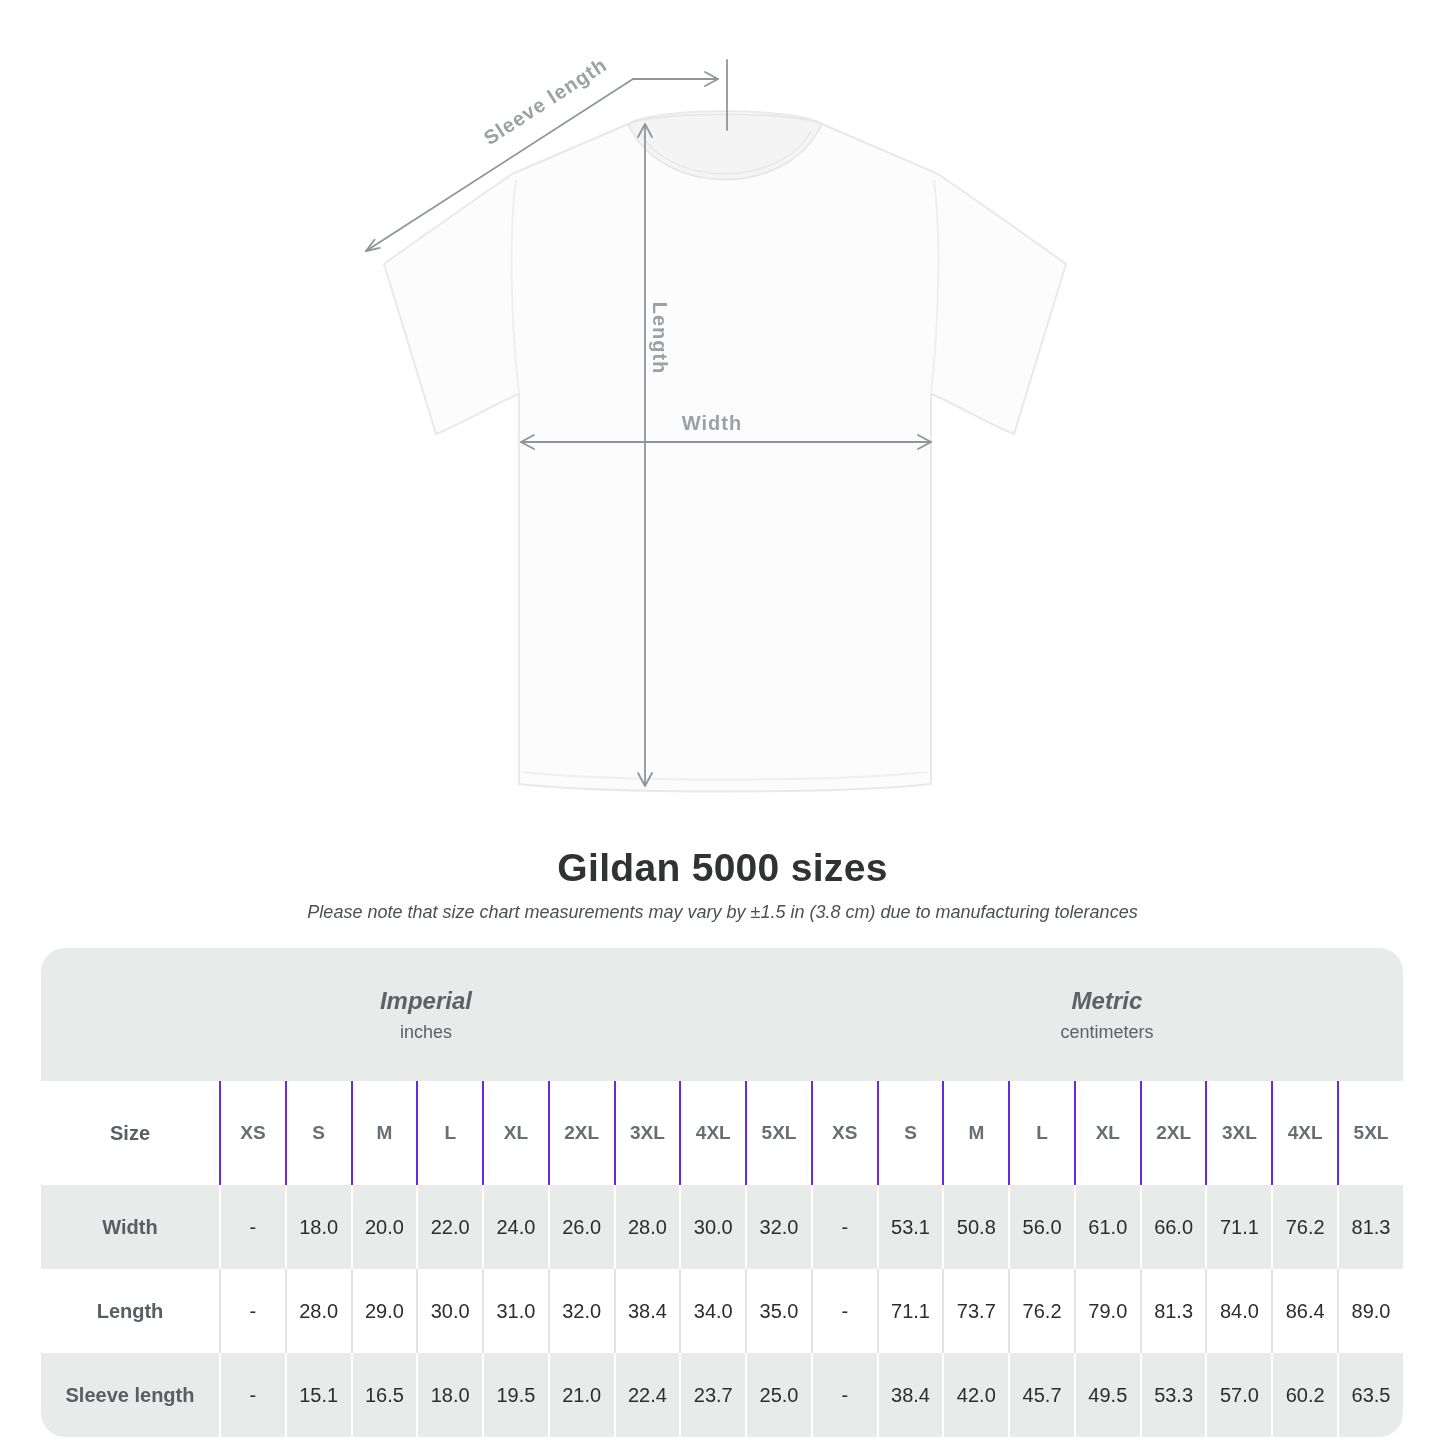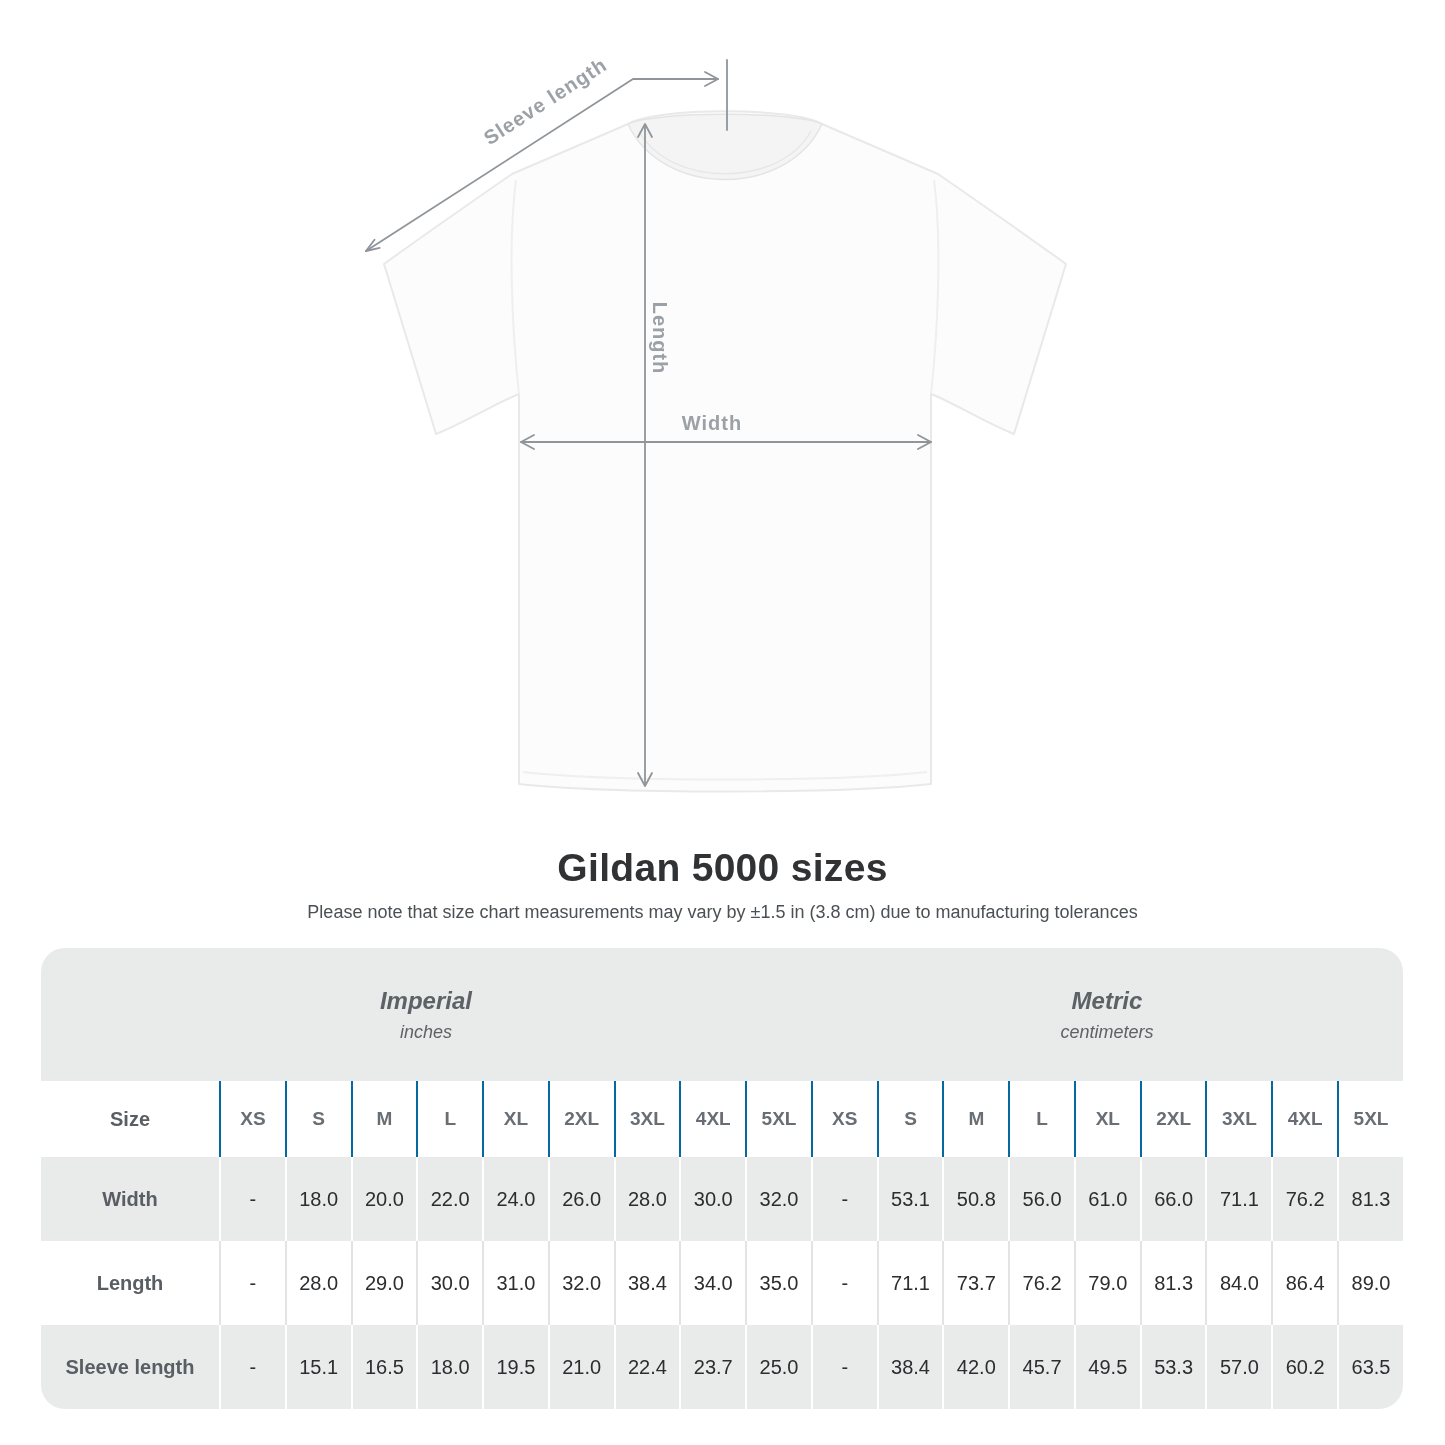--- a/index.html
+++ b/index.html
@@ -10,39 +10,39 @@
   
   .diagram{position:absolute;left:0;top:0;width:1445px;height:830px;}
   .diagram svg{display:block;}
   .annot-label{
     font-family:"Liberation Sans", sans-serif;
     font-size:20px;font-weight:bold;letter-spacing:1px;fill:#9ba1a6;
   }
   
   .heading{position:absolute;left:0;top:846px;width:100%;text-align:center;}
   .title{font-size:39px;font-weight:bold;color:#303234;letter-spacing:0.3px;}
-  .subtitle{margin-top:12px;font-size:18px;color:#4b5054;}
+  .subtitle{margin-top:12px;font-size:18px;font-style:italic;color:#4b5054;}
   
   .table-wrap{position:absolute;left:41px;top:948px;width:1362px;}
   table.size-table{
     width:100%;table-layout:fixed;border-collapse:separate;border-spacing:0;
   }
   .size-table col.size-col{width:178px;}
   .size-table th,.size-table td{
     padding:0;text-align:center;vertical-align:middle;font-weight:normal;
   }
   
   tr.section-row th{background:#e9eaea;height:133px;}
   tr.section-row th:first-child{border-top-left-radius:24px;}
   tr.section-row th:last-child{border-top-right-radius:24px;}
   .section-name{font-size:24px;font-weight:bold;font-style:italic;color:#5d6266;}
-  .section-unit{margin-top:7px;font-size:18px;font-style:italic;color:#5d6266;}
-  
-  tr.sizes-row th{background:#ffffff;height:76px;font-size:19px;font-weight:bold;color:#686e73;}
-  tr.sizes-row th:not(:first-child){border-left:2px solid #0369a1;}
+  .section-unit{margin-top:7px;font-size:18px;color:#5d6266;}
+  
+  tr.sizes-row th{background:#ffffff;height:104px;font-size:19px;font-weight:bold;color:#686e73;}
+  tr.sizes-row th:not(:first-child){border-left:2px solid #6d28d9;}
   tr.sizes-row th:first-child{font-size:20px;color:#585e63;}
   
   tr.data-row{height:84px;}
   tr.data-row th{font-size:20px;font-weight:bold;color:#585e63;}
   tr.data-row td{font-size:20px;color:#2b2d2f;}
   tr.row-gray th,tr.row-gray td{background:#e9eaea;}
   tr.row-gray th:not(:first-child),tr.row-gray td{border-left:2px solid #ffffff;}
   tr.row-white th,tr.row-white td{background:#ffffff;}
   tr.row-white th:not(:first-child),tr.row-white td{border-left:2px solid #e3e3e3;}
   tr.row-gray th:first-child,tr.row-white th:first-child{border-left:none;}

